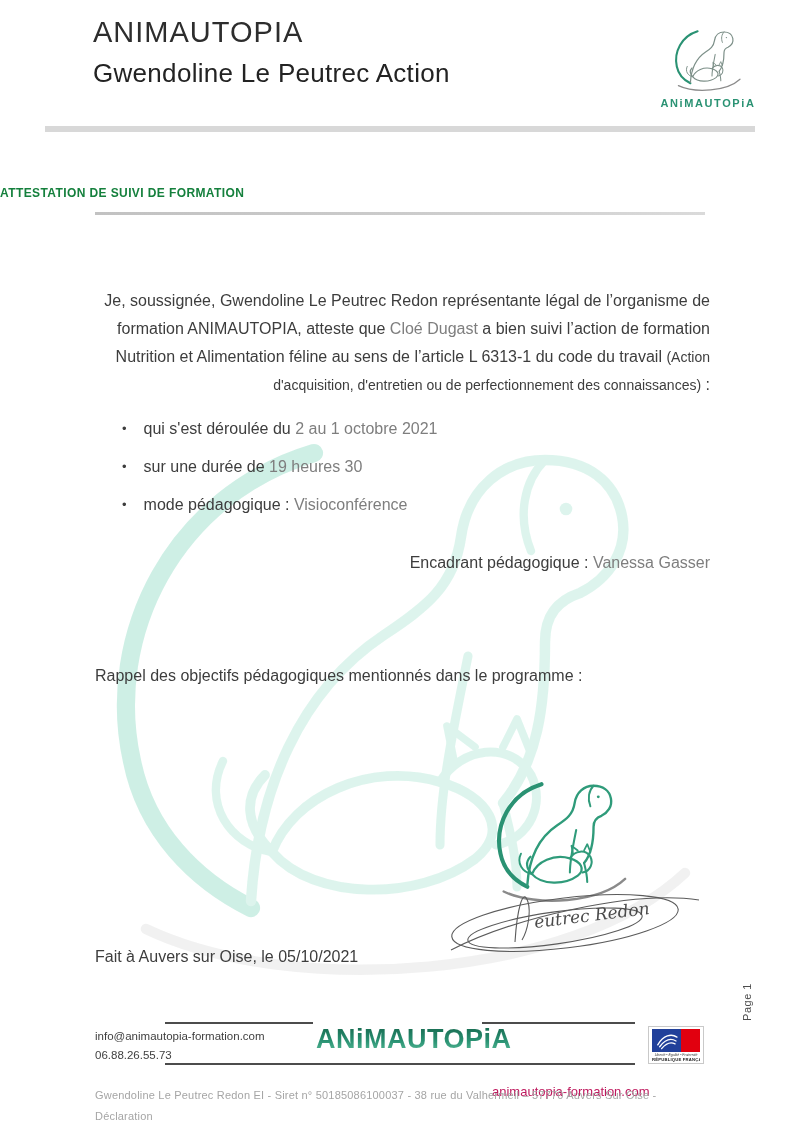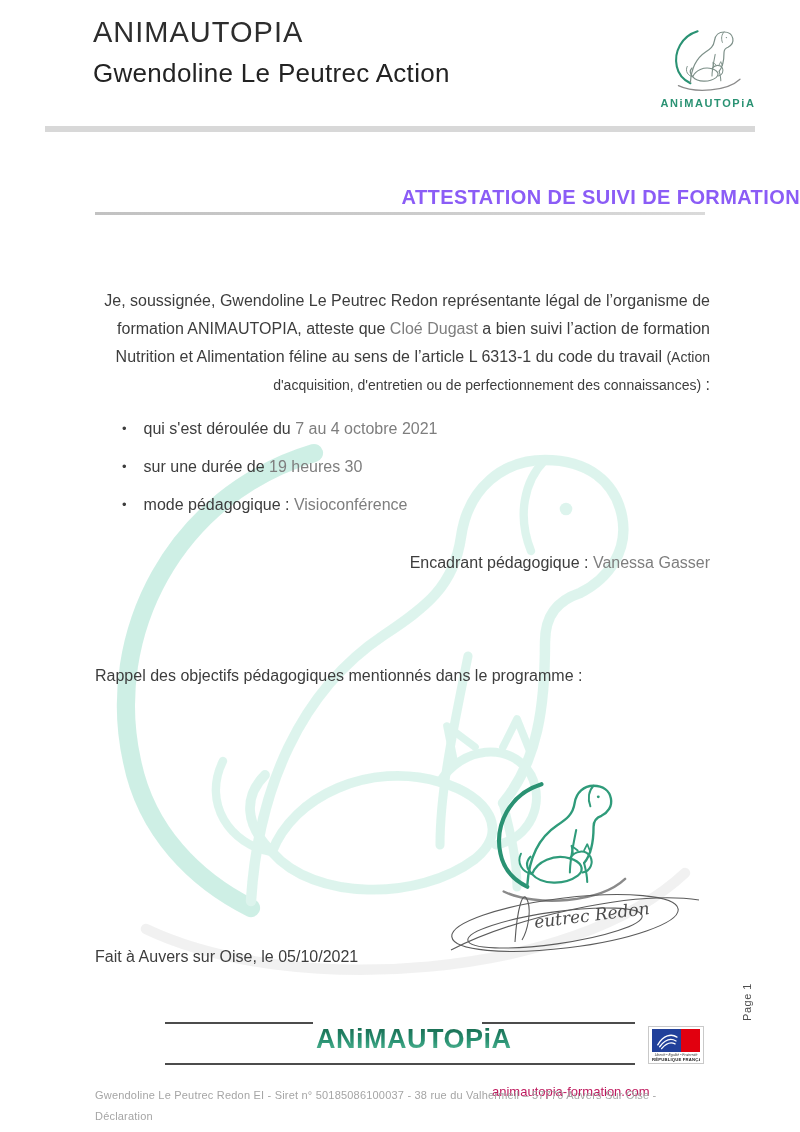--- a/index.html
+++ b/index.html
@@ -9,22 +9,22 @@
   }
   
   .hdr{position:absolute;left:93px;top:16px;}
   .hdr .brand{font-size:29px;letter-spacing:1px;color:#2d2d2d;font-weight:400;}
   .hdr .owner{font-size:26px;color:#232323;font-weight:400;margin-top:9px;letter-spacing:.3px;}
   .logo-top{position:absolute;left:656px;top:24px;width:104px;text-align:center;}
   .logo-top svg{width:96px;height:72px;display:block;margin:0 auto;}
   .logo-top .cap{font-size:11px;font-weight:700;letter-spacing:1.6px;color:#2a9273;margin-top:1px;}
   
   .bar{position:absolute;left:45px;top:126px;width:710px;height:6px;background:#d8d8d8;}
-  .doc-title{position:absolute;left:0;top:186px;width:800px;text-align:right;
-    font-size:20px;font-weight:700;color:#8b5cf6;letter-spacing:.4px;}
+  .doc-title{position:absolute;left:0;top:186px;width:800px;text-align:left;
+    font-size:12px;font-weight:700;color:#15803d;letter-spacing:.4px;}
   .title-rule{position:absolute;left:95px;top:212px;width:610px;height:3px;
     background:linear-gradient(to right,#c2c2c2 0%,#cbcbcb 50%,#dadada 100%);}
   
   .body-txt{position:absolute;left:95px;top:287px;width:615px;font-size:16px;line-height:28px;color:#3d3d3d;z-index:2;}
   .gray{color:#7e7e7e;}
   .small{font-size:14px;}
   ul.blts{list-style:none;margin:22px 0 0 0;padding:0 0 0 27px;}
   ul.blts li{margin-bottom:22px;line-height:16px;}
   ul.blts li::before{content:"•";color:#3d3d3d;font-size:13px;margin-right:17px;vertical-align:1px;}
   .encadrant{margin-top:36px;text-align:right;}
@@ -99,21 +99,21 @@
   <div class="bar"></div>
 
   <div class="doc-title">ATTESTATION DE SUIVI DE FORMATION</div>
   <div class="title-rule"></div>
 
   <div class="body-txt">
     <p style="margin:0;text-align:right;">
       <span>Je, soussignée, Gwendoline Le Peutrec Redon représentante légal de l’organisme de formation ANIMAUTOPIA, atteste que </span><span class="gray">Cloé Dugast</span><span> a bien suivi l’action de formation Nutrition et Alimentation féline au sens de l’article L 6313-1 du code du travail </span><span class="small">(Action d'acquisition, d'entretien ou de perfectionnement des connaissances)</span><span> :</span>
     </p>
     <ul class="blts">
-      <li><span>qui s'est déroulée du </span><span class="gray">7 au 4 octobre 2021</span></li>
+      <li><span>qui s'est déroulée du </span><span class="gray">2 au 1 octobre 2021</span></li>
       <li><span>sur une durée de </span><span class="gray">19 heures 30</span></li>
       <li><span>mode pédagogique : </span><span class="gray">Visioconférence</span></li>
     </ul>
     <div class="encadrant">
       <span>Encadrant pédagogique : </span><span class="gray">Vanessa Gasser</span>
     </div>
     <div class="rappel">Rappel des objectifs pédagogiques mentionnés dans le programme :</div>
   </div>
 
   <div class="fait">Fait à Auvers sur Oise, le 05/10/2021</div>
@@ -128,20 +128,24 @@
       <path d="M72,66 C74,34 80,10 85,26 C88,36 85,54 79,64"></path>
       <path d="M8,74 C70,42 190,14 256,24"></path>
     </g>
     <text x="92" y="52" font-size="17" font-style="italic" fill="#4a4a4a" font-family="DejaVu Serif, serif" transform="rotate(-7 92 52)">eutrec Redon</text>
   </svg>
 
   <div class="f-rule" style="left:165px;top:1022px;width:148px;"></div>
   <div class="f-rule" style="left:482px;top:1022px;width:153px;"></div>
   <div class="f-rule" style="left:165px;top:1063px;width:470px;"></div>
 
+  <div class="f-left">
+    <div>info@animautopia-formation.com</div>
+    <div>06.88.26.55.73</div>
+  </div>
 
   <div class="f-brand">ANiMAUTOPiA</div>
   <div class="f-site">animautopia-formation.com</div>
 
   <div class="gov">
     <div class="flag">
       <div class="blue">
         <svg viewBox="0 0 30 23" aria-hidden="true">
           <path d="M6,16 C12,6 20,4 26,8 M8,18 C14,10 20,9 25,12 M10,20 C15,14 20,13 24,15" fill="none" stroke="#ffffff" stroke-width="1.4" stroke-linecap="round"></path>
         </svg>

